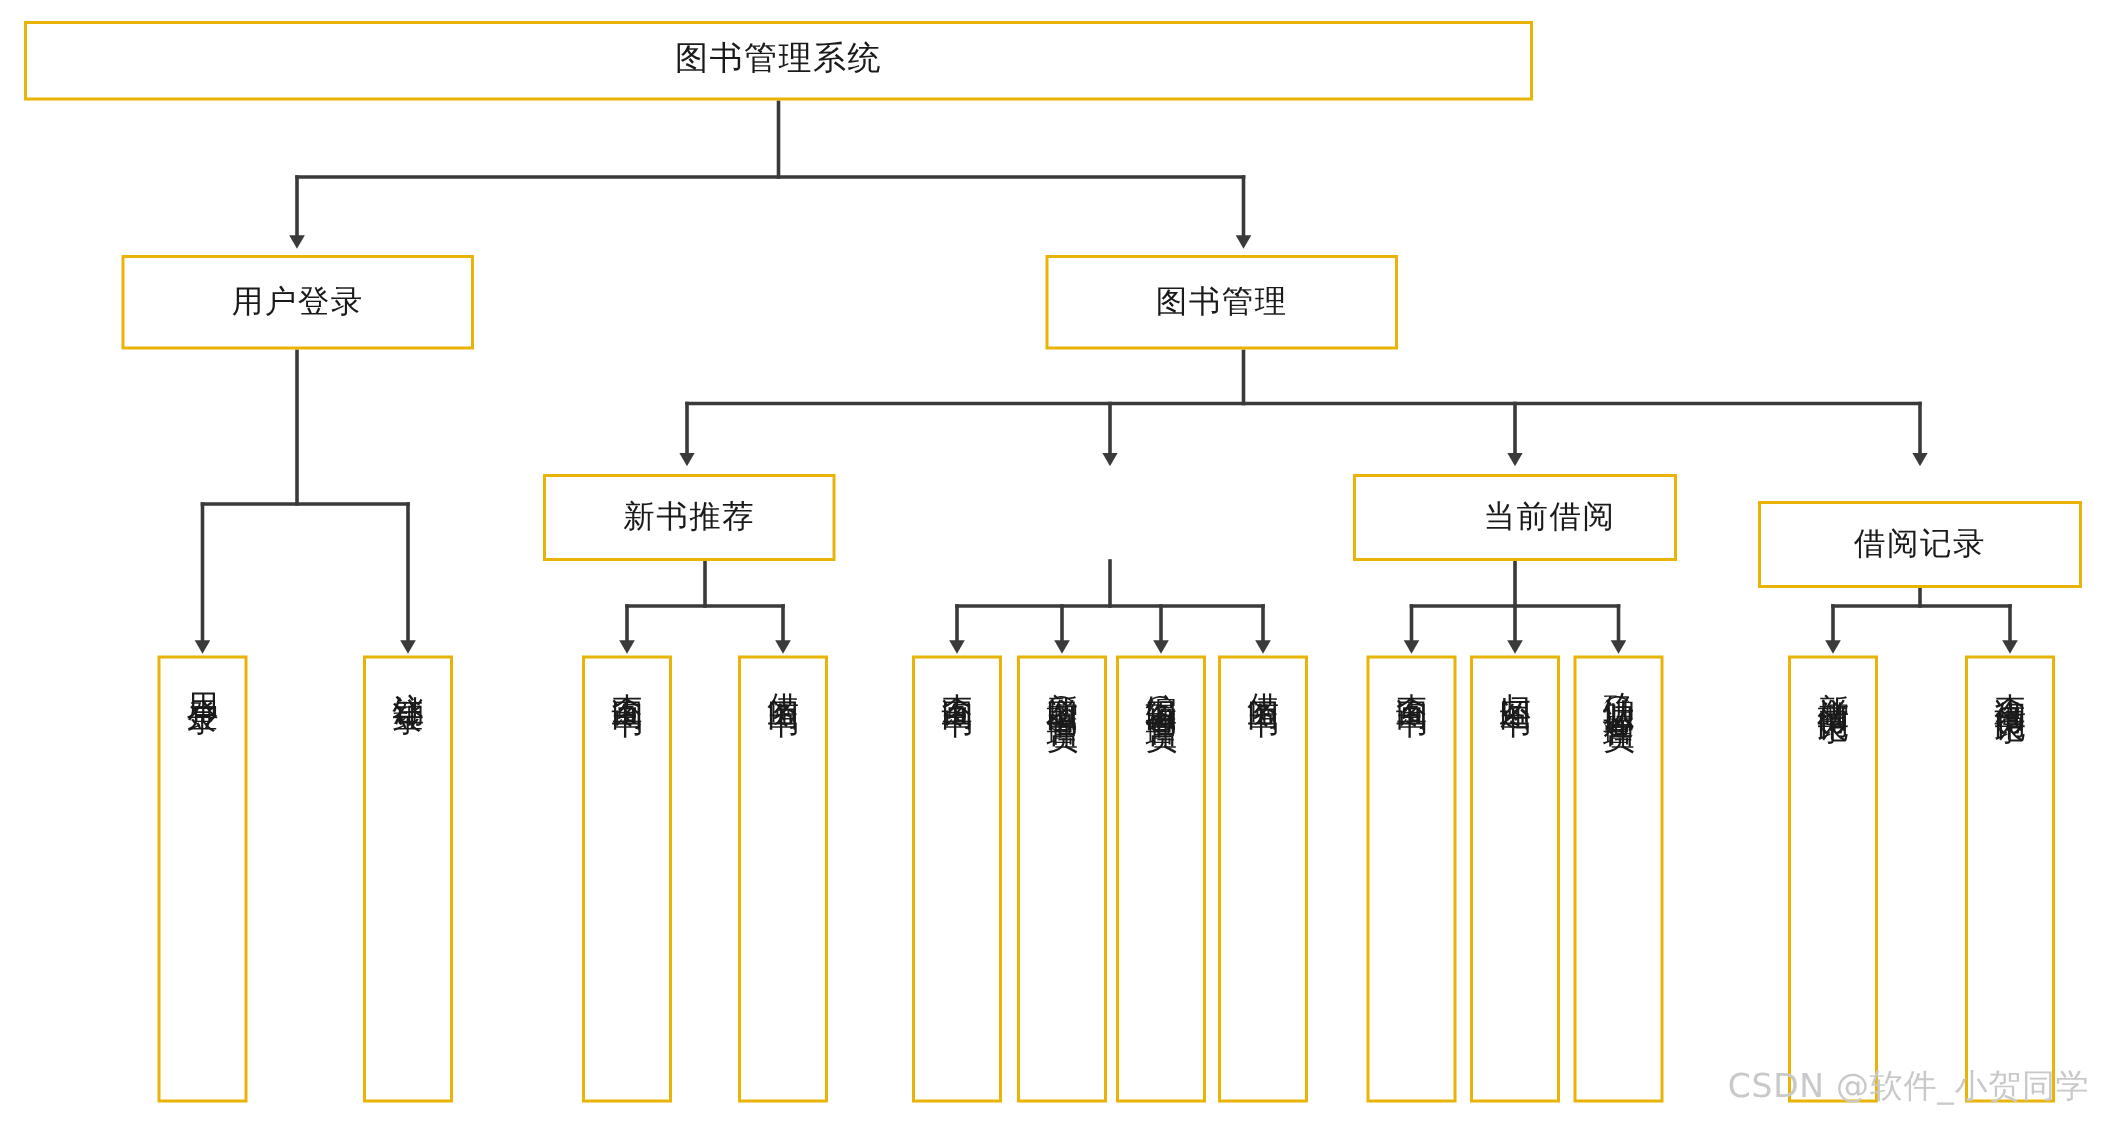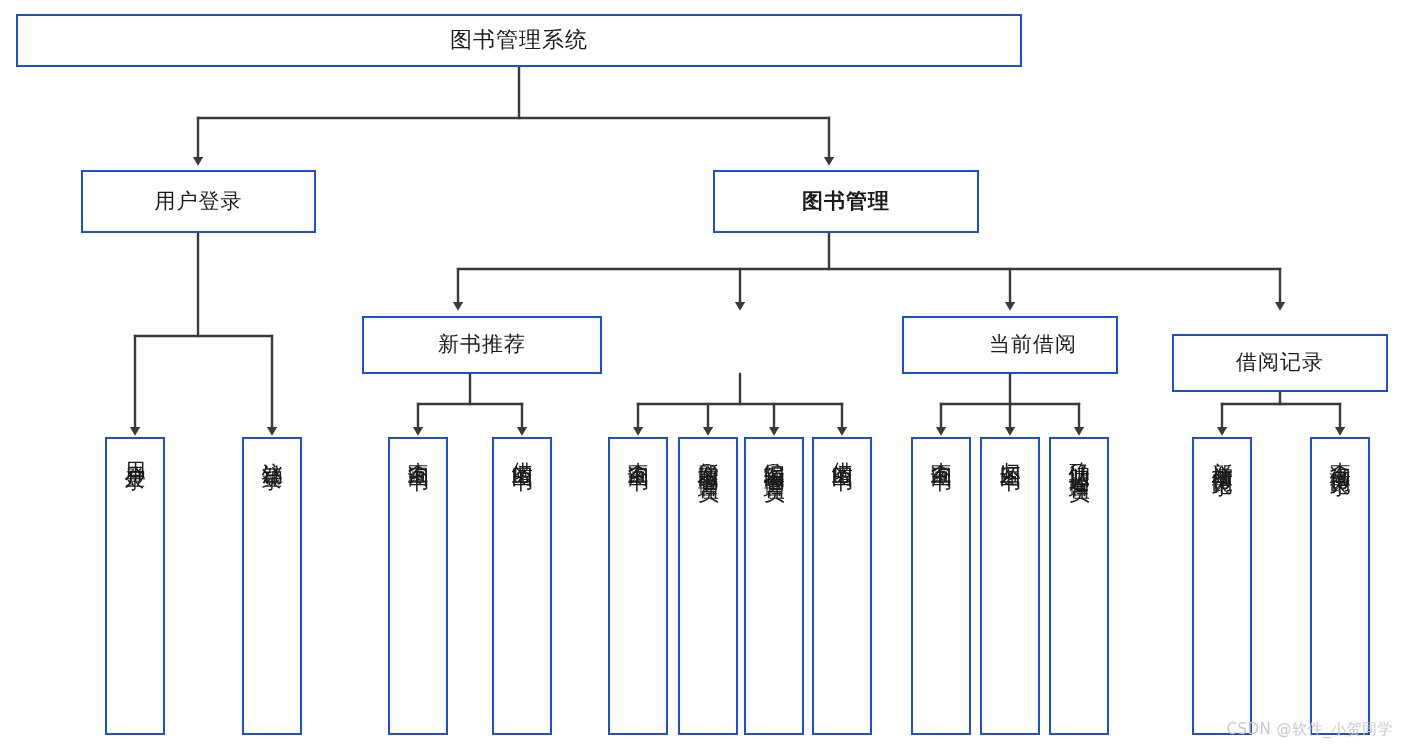--- a/index.html
+++ b/index.html
@@ -22,21 +22,21 @@
     position: absolute;
     left: 0;
     top: 0;
     width: 1405px;
     height: 747px;
   }
   .node {
     position: absolute;
     box-sizing: border-box;
     background: #ffffff;
-    border: 2px solid #1d4ed8;
+    border: 2px solid #eab308;
     display: flex;
     align-items: center;
     justify-content: center;
     color: #1a1a1a;
     z-index: 3;
   }
   .node-label {
     display: block;
     text-align: center;
     letter-spacing: 1px;
@@ -59,21 +59,21 @@
     text-orientation: upright;
     font-size: 21px;
     line-height: 1.16;
     letter-spacing: 3px;
     white-space: nowrap;
   }
   .watermark {
     position: absolute;
     right: 12px;
     bottom: 8px;
-    font-size: 15px;
+    font-size: 22px;
     color: #c9c9c9;
     white-space: nowrap;
     z-index: 5;
     letter-spacing: 0.5px;
   }
 </style>
 </head>
 <body>
 
 <div id="canvas">
@@ -128,25 +128,25 @@
     </g>
   </svg>
 
   <div class="node horiz root" style="left:16px; top:14px; width:1006px; height:53px;">
     <span class="node-label">图书管理系统</span>
   </div>
 
   <div class="node horiz" style="left:81px; top:170px; width:235px; height:63px;">
     <span class="node-label">用户登录</span>
   </div>
-  <div class="node horiz" style="left:713px; top:170px; width:266px; height:63px;font-weight:bold;">
+  <div class="node horiz" style="left:697px; top:170px; width:235px; height:63px;">
     <span class="node-label">图书管理</span>
   </div>
 
-  <div class="node horiz" style="left:362px; top:316px; width:240px; height:58px;">
+  <div class="node horiz" style="left:362px; top:316px; width:195px; height:58px;">
     <span class="node-label">新书推荐</span>
   </div>
   <div class="node horiz" style="left:902px; top:316px; width:216px; height:58px;padding-left:46px;">
     <span class="node-label">当前借阅</span>
   </div>
   <div class="node horiz" style="left:1172px; top:316px; width:216px; height:58px;margin-top:18px;">
     <span class="node-label">借阅记录</span>
   </div>
 
   <div class="node vert" style="left:105px; top:437px; width:60px; height:298px;">

